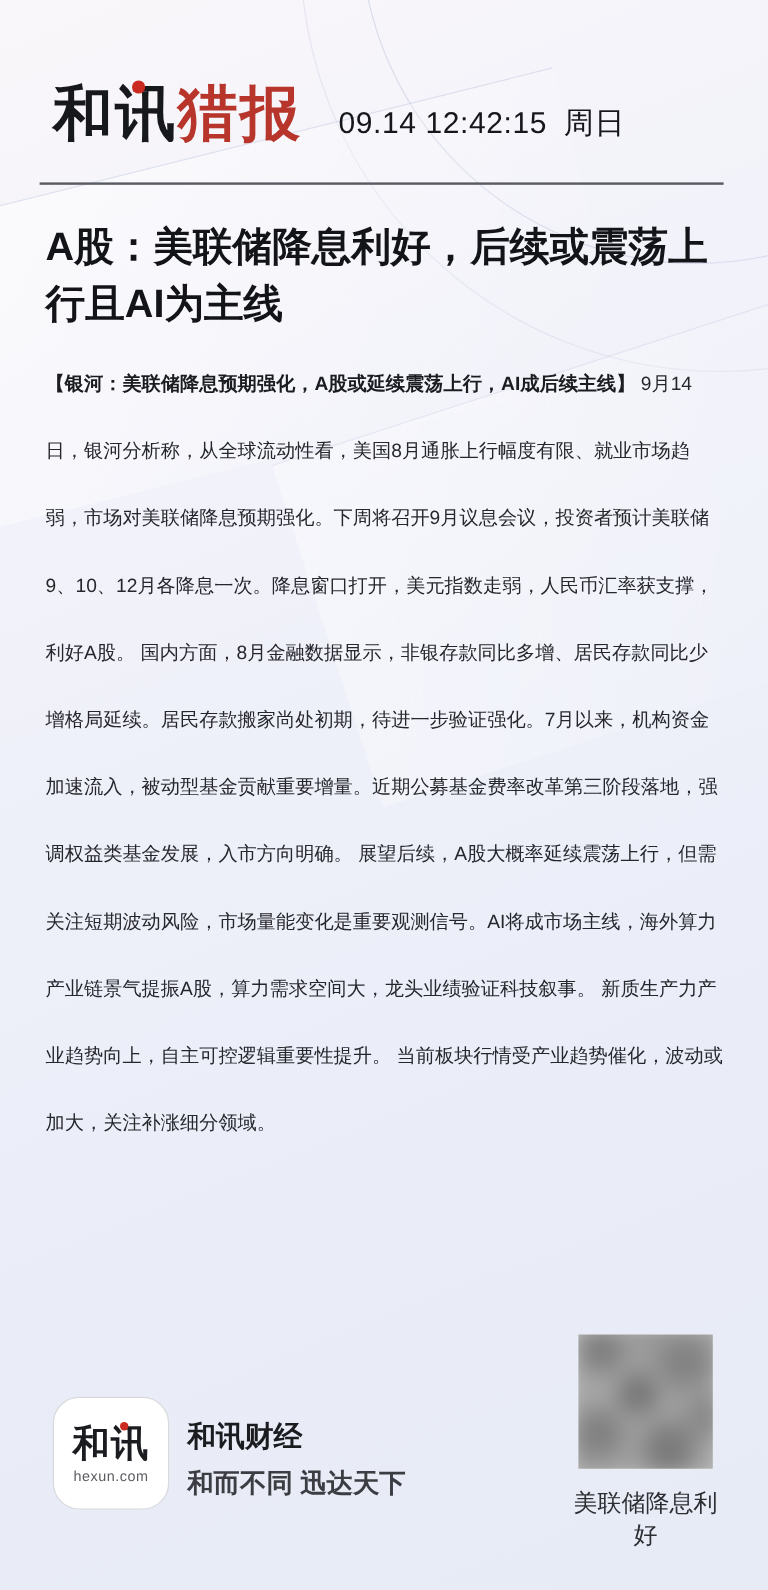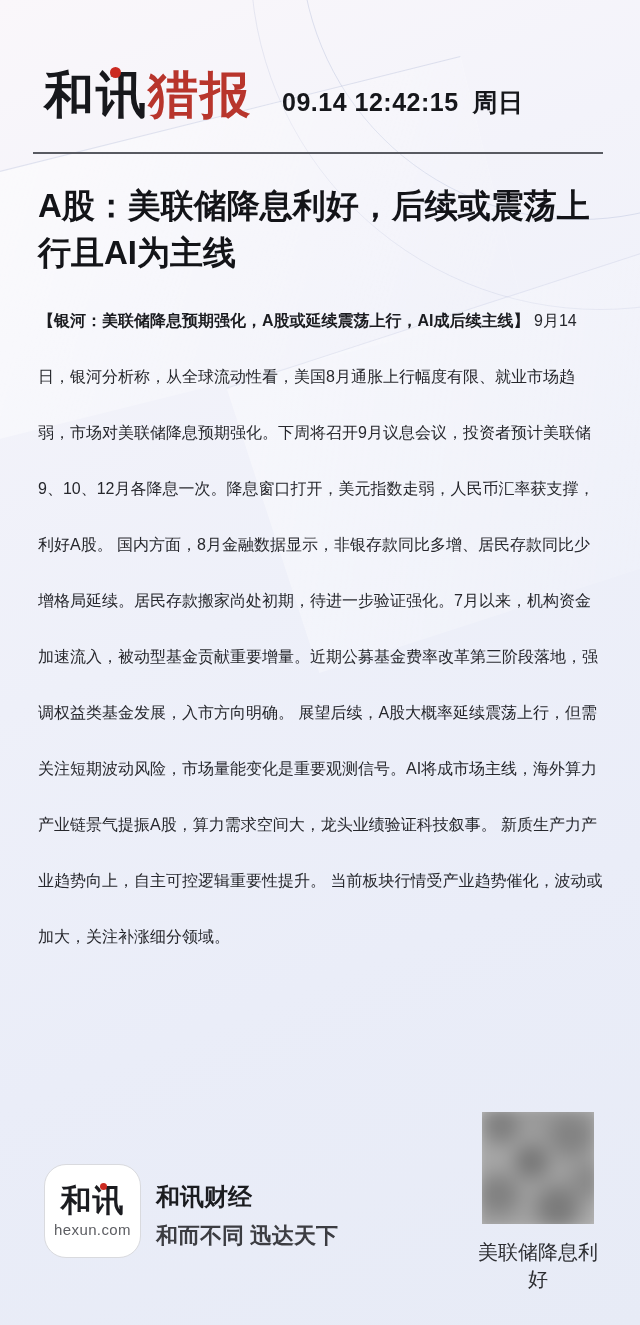--- a/index.html
+++ b/index.html
@@ -59,21 +59,21 @@
   .brand-dot {
     position: absolute;
     top: 3px; left: 66px;
     width: 11px; height: 11px;
     border-radius: 50%;
     background: #cb2a21;
   }
   .brand-date {
     margin-left: 30px;
     margin-top: 14px;
-    font-weight: 700;
+    font-weight: 400;
     font-size: 25px;
     color: #16171b;
     letter-spacing: 0.5px;
     white-space: nowrap;
   }
   .brand-weekday { margin-left: 14px; }
 
   .divider {
     position: absolute; top: 152px; left: 33px; width: 570px; height: 0;
     border-top: 2px solid #585a61;
@@ -115,21 +115,21 @@
     font-size: 31px; font-weight: 900; letter-spacing: 1px;
     color: #1b1c20; line-height: 34px;
   }
   .footer-logo-dot {
     position: absolute; top: -1px; left: 39px;
     width: 7px; height: 7px; border-radius: 50%;
     background: #cb2a21;
   }
   .footer-logo-domain {
     margin-top: 3px;
-    font-size: 15px; color: #5c5d62; letter-spacing: 0.4px;
+    font-size: 12px; color: #5c5d62; letter-spacing: 0.4px;
   }
   .footer-account-name {
     position: absolute; top: 1181px; left: 156px;
     font-size: 24px; font-weight: 700; color: #1b1c20;
   }
   .footer-slogan {
     position: absolute; top: 1221px; left: 156px;
     font-size: 22px; font-weight: 700; color: #3c3d42;
   }
 

